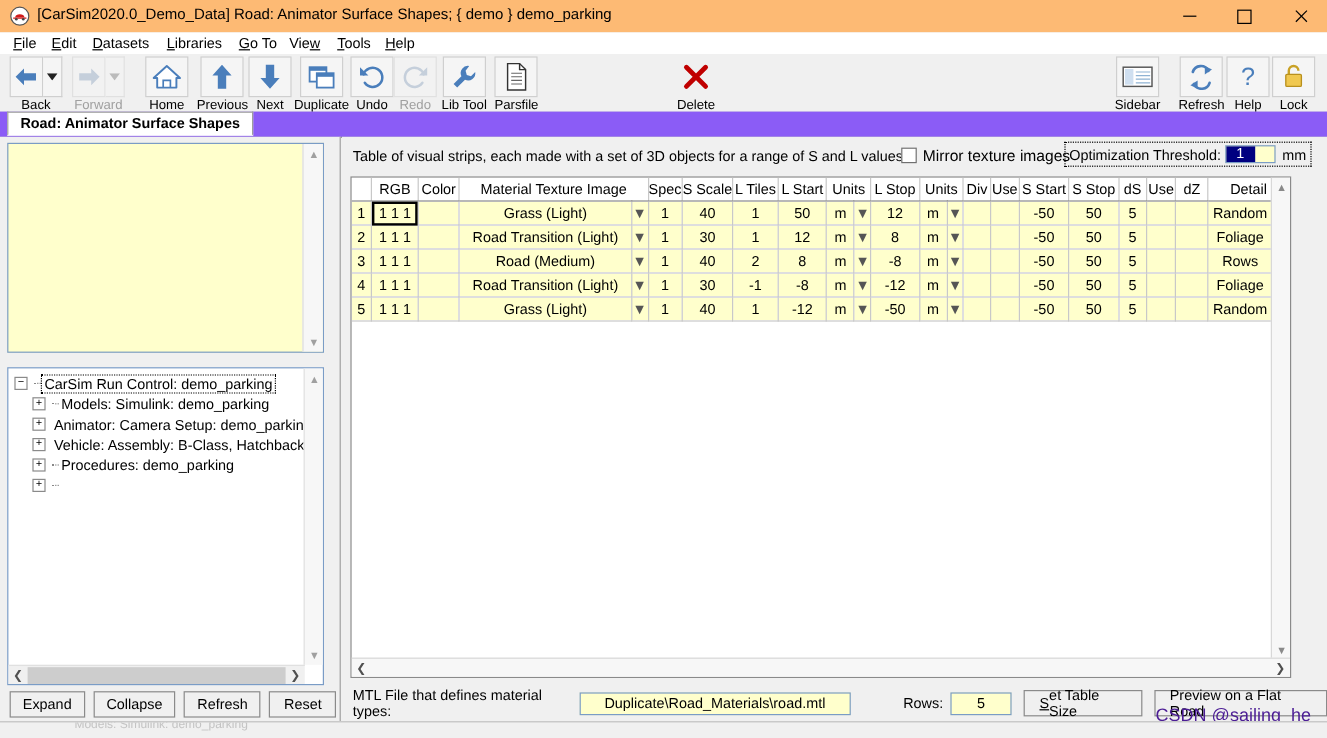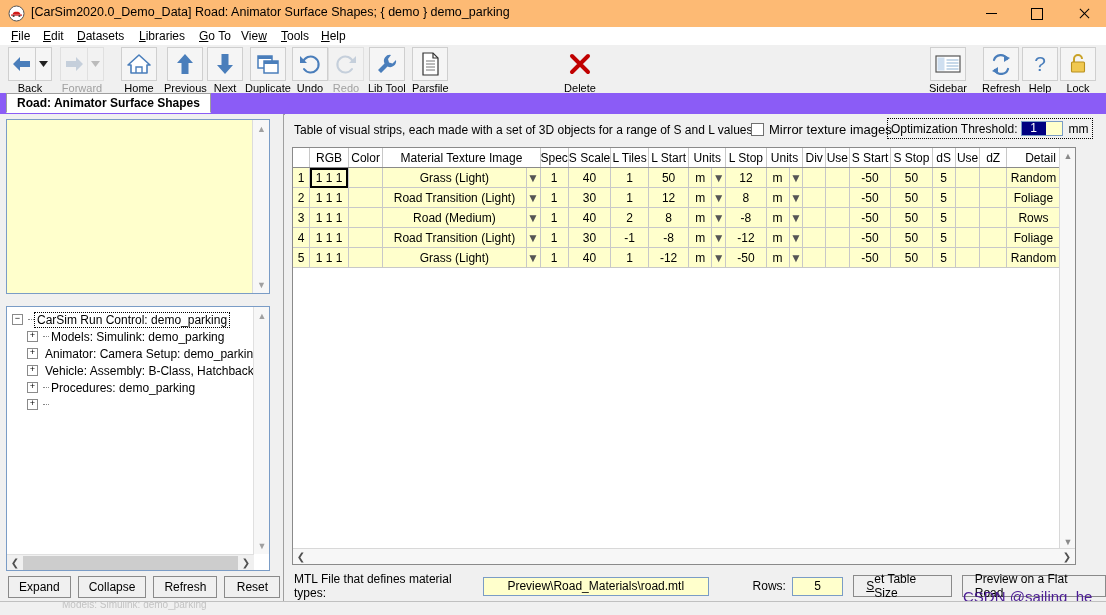--- a/index.html
+++ b/index.html
@@ -610,21 +610,21 @@
         <div class="tv-arrow" style="position:absolute;bottom:0">▼</div>
       </div>
       <div class="tbl-hscroll">
         <div class="hs-arrow">❮</div>
         <div class="hs-arrow">❯</div>
       </div>
     </div>
 
     <div class="mtl-row">
       <span class="mtl-lbl">MTL File that defines material types:</span>
-      <span class="mtl-field">Preview\Road_Materials\road.mtl</span>
+      <span class="mtl-field">Duplicate\Road_Materials\road.mtl</span>
       <span class="rows-lbl">Rows:</span>
       <span class="rows-field">5</span>
       <span class="btn2">
         <u>S</u>
           <span>et Table Size</span>
       </span>
       <span class="btn2">Preview on a Flat Road</span>
     </div>
   </div>
 

